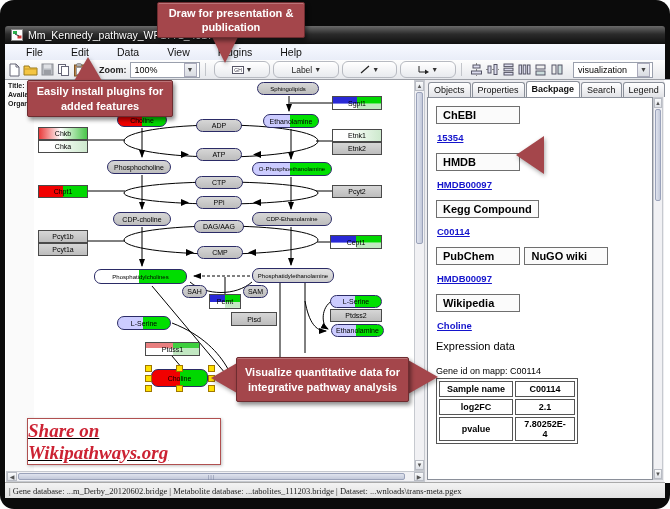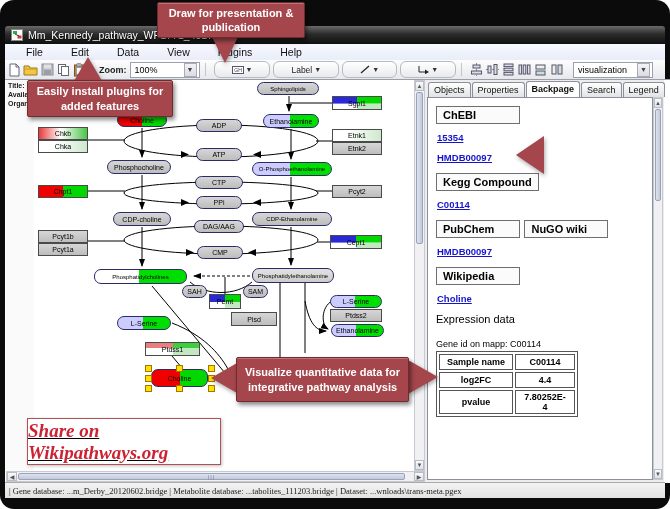--- a/index.html
+++ b/index.html
@@ -349,39 +349,40 @@
       <div id="tabs">
         <span class="tab">Objects</span>
         <span class="tab">Properties</span>
         <span class="tab active">Backpage</span>
         <span class="tab">Search</span>
         <span class="tab">Legend</span>
       </div>
       <div id="rp-content">
         <span class="rp-head">ChEBI</span>
         <a class="rp-link">15354</a>
+        <span class="rp-head">HMDB</span>
         <a class="rp-link">HMDB00097</a>
         <span class="rp-head">Kegg Compound</span>
         <a class="rp-link">C00114</a>
         <span class="rp-head">PubChem</span>
         <span class="rp-head">NuGO wiki</span>
         <a class="rp-link">HMDB00097</a>
         <span class="rp-head">Wikipedia</span>
         <a class="rp-link">Choline</a>
         <div class="rp-exp">Expression data</div>
         <div class="rp-gene">Gene id on mapp: C00114</div>
         <table class="exp">
           <tbody>
               <tr>
             <td class="k">Sample name</td>
             <td class="v">C00114</td>
               </tr>
           <tr>
             <td class="k">log2FC</td>
-            <td class="v">4.4</td>
+            <td class="v">2.1</td>
               </tr>
           <tr>
             <td class="k">pvalue</td>
             <td class="v">7.80252E-4</td>
               </tr>
 
         </tbody>
           </table>
       </div>
       <div id="rp-scroll" class="sbv">

